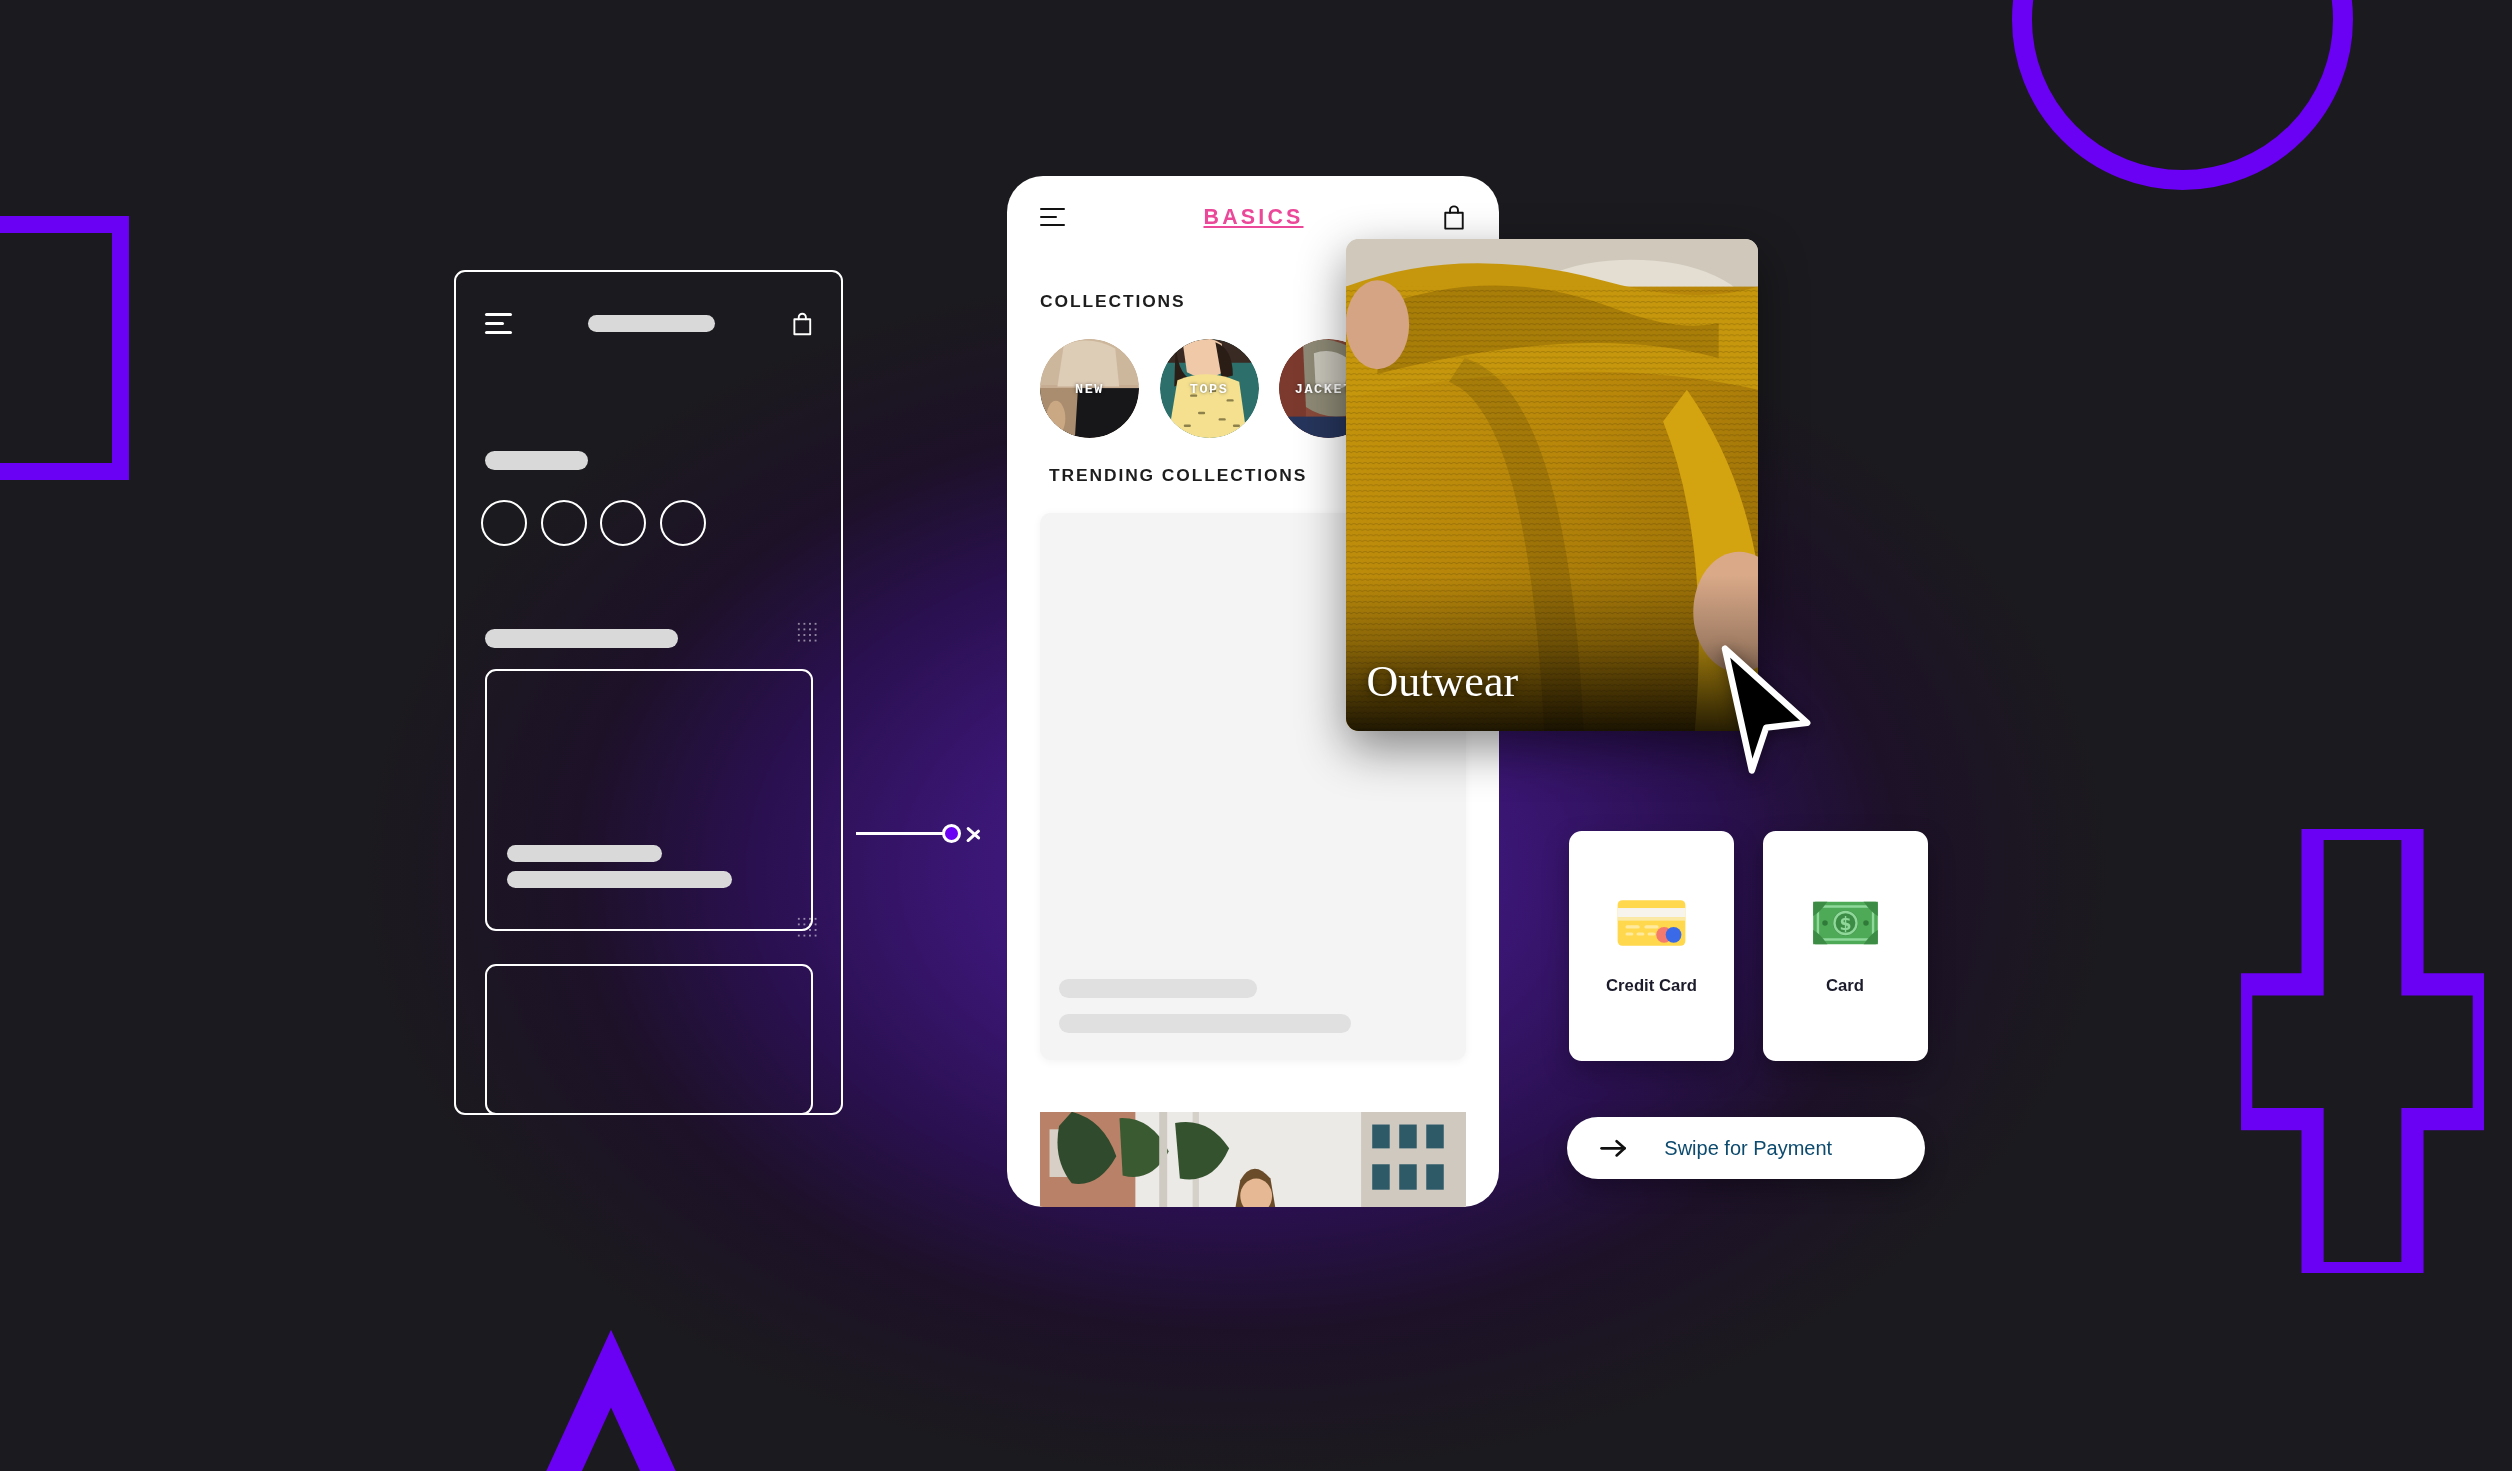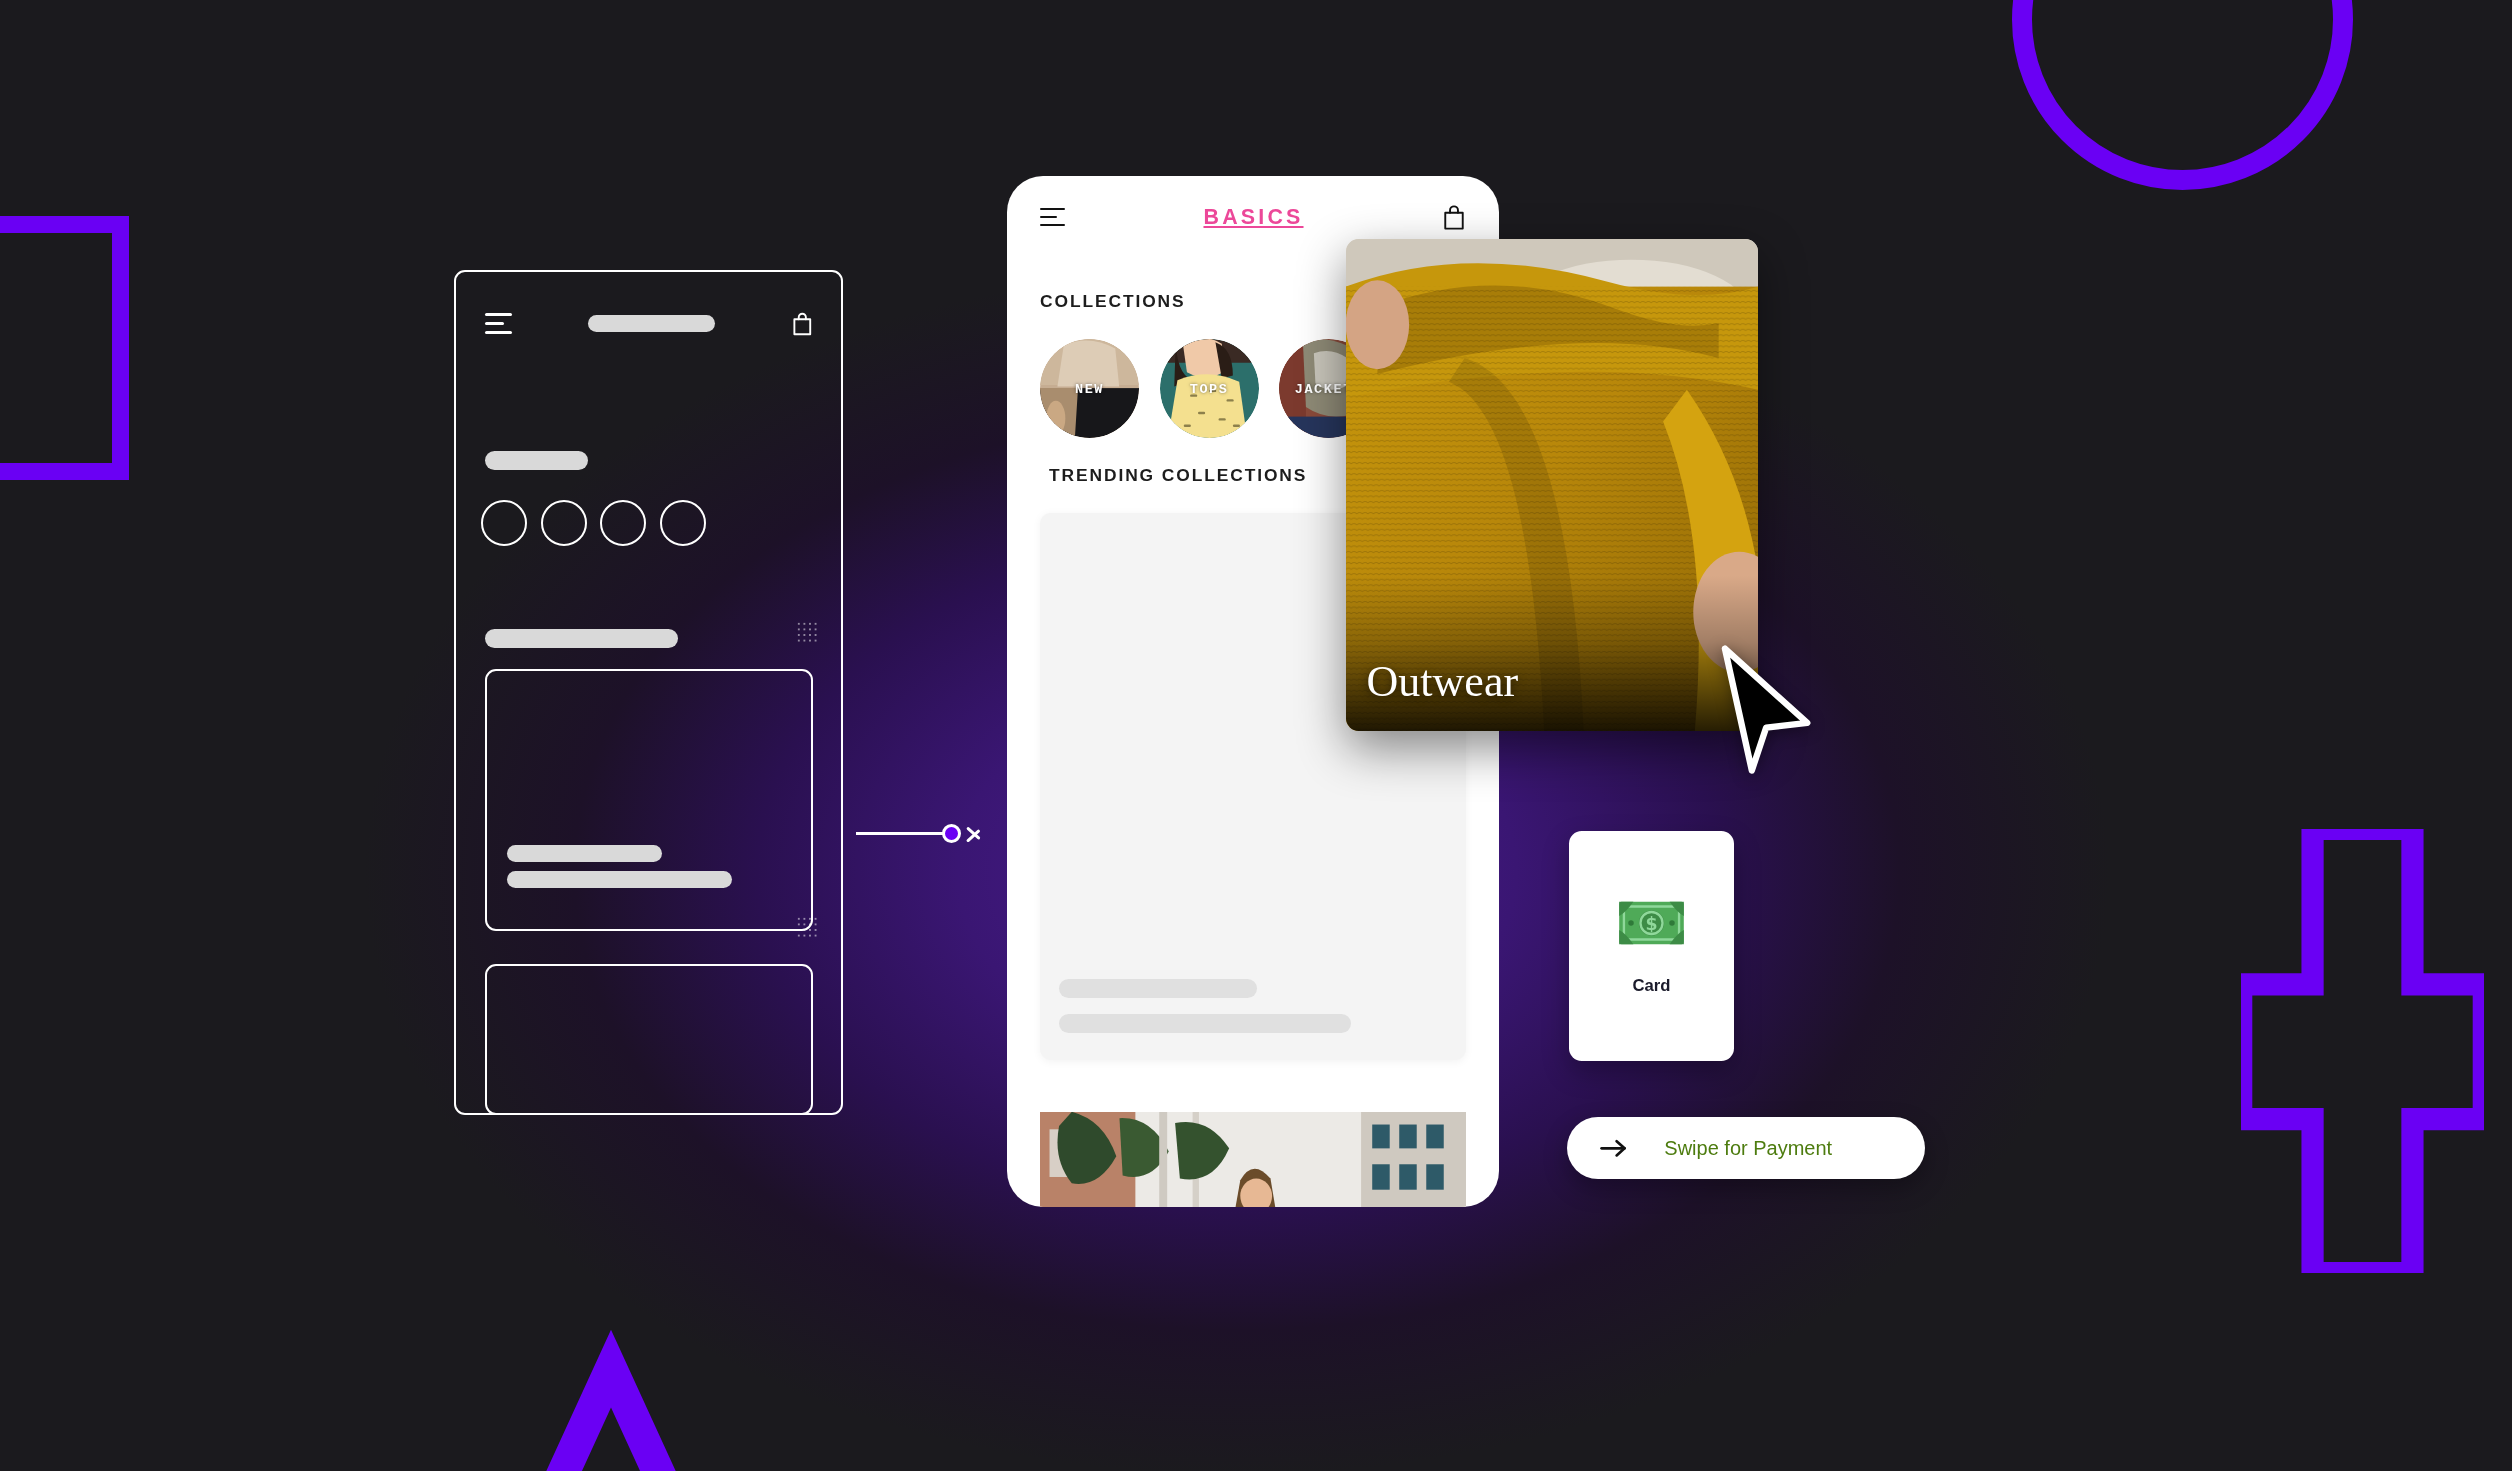--- a/index.html
+++ b/index.html
@@ -294,21 +294,21 @@
     box-shadow: 0 9.5px 24px rgba(0,0,0,.3);
   }
   .swipe-arrow {
     width: 28.5px; height: 20.6px;
     margin-left: 33px;
     flex: 0 0 auto;
   }
   .swipe-label {
     flex: 1; text-align: center;
     margin-right: 57px;
-    font-size: 20px; color: #4d7c0f;
+    font-size: 20px; color: #0c4a6e;
   }
 </style>
 </head>
 <body>
 
 <div class="stage">
 
   <div class="deco deco-square"></div>
   <div class="deco deco-arc"></div>
 
@@ -507,20 +507,37 @@
       <rect y="340" width="520" height="280" fill="url(#fade)"></rect>
     </svg>
     <div class="outwear-label">Outwear</div>
   </div>
 
   <svg class="cursor" viewBox="0 0 120 170">
     <path d="M10 8 L114 102 L62 108 L44 162 Z" fill="#000000" stroke="#ffffff" stroke-width="8" stroke-linejoin="round"></path>
   </svg>
 
   <div class="pay-row">
+    <div class="pay-card">
+      <svg class="pay-icon" viewBox="0 0 90 66">
+        <rect x="2" y="4" width="86" height="58" rx="6" fill="#ffd84d"></rect>
+        <rect x="2" y="14" width="86" height="12" fill="#f7f4ee"></rect>
+        <rect x="2" y="26" width="86" height="4" fill="#fbe9a8"></rect>
+        <g fill="#ffeaa0">
+          <rect x="12" y="36" width="18" height="4" rx="2"></rect>
+          <rect x="36" y="36" width="18" height="4" rx="2"></rect>
+          <rect x="12" y="45" width="10" height="4" rx="2"></rect>
+          <rect x="26" y="45" width="10" height="4" rx="2"></rect>
+          <rect x="40" y="45" width="10" height="4" rx="2"></rect>
+        </g>
+        <circle cx="61" cy="48" r="10" fill="#f47a6e"></circle>
+        <circle cx="73" cy="48" r="10" fill="#3b6ae8"></circle>
+      </svg>
+      <div class="pay-label">Credit Card</div>
+    </div>
 
     <div class="pay-card">
       <svg class="pay-icon" viewBox="0 0 90 66">
         <rect x="4" y="6" width="82" height="54" rx="3" fill="#4faa58"></rect>
         <rect x="10" y="12" width="70" height="42" rx="2" fill="none" stroke="#8fd89a" stroke-width="3"></rect>
         <path d="M4 6 H22 Q12 20 4 24 Z" fill="#3d8c46"></path>
         <path d="M86 6 H68 Q78 20 86 24 Z" fill="#3d8c46"></path>
         <path d="M4 60 H22 Q12 46 4 42 Z" fill="#3d8c46"></path>
         <path d="M86 60 H68 Q78 46 86 42 Z" fill="#3d8c46"></path>
         <circle cx="45" cy="33" r="16" fill="#3d8c46"></circle>

